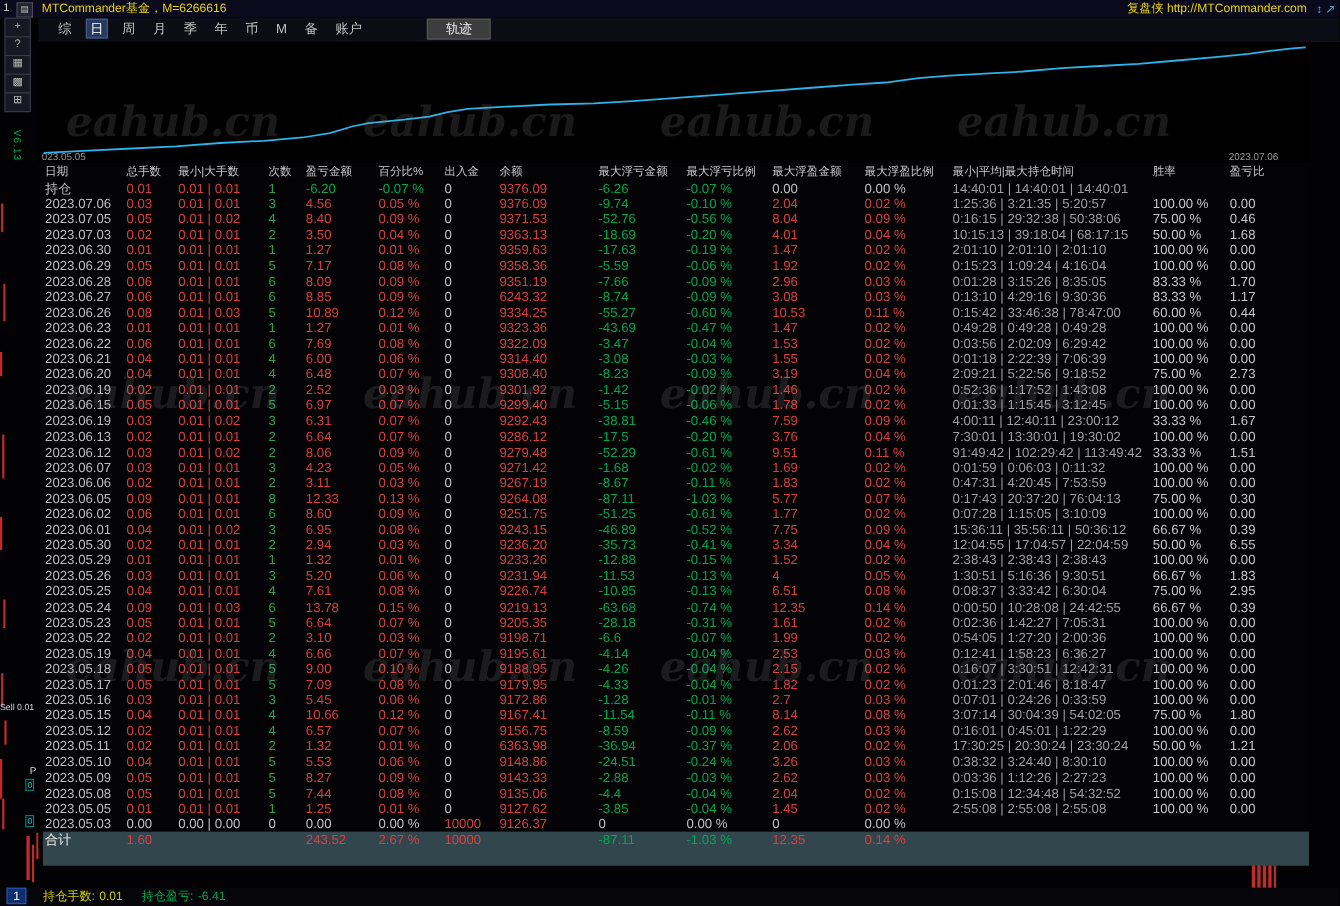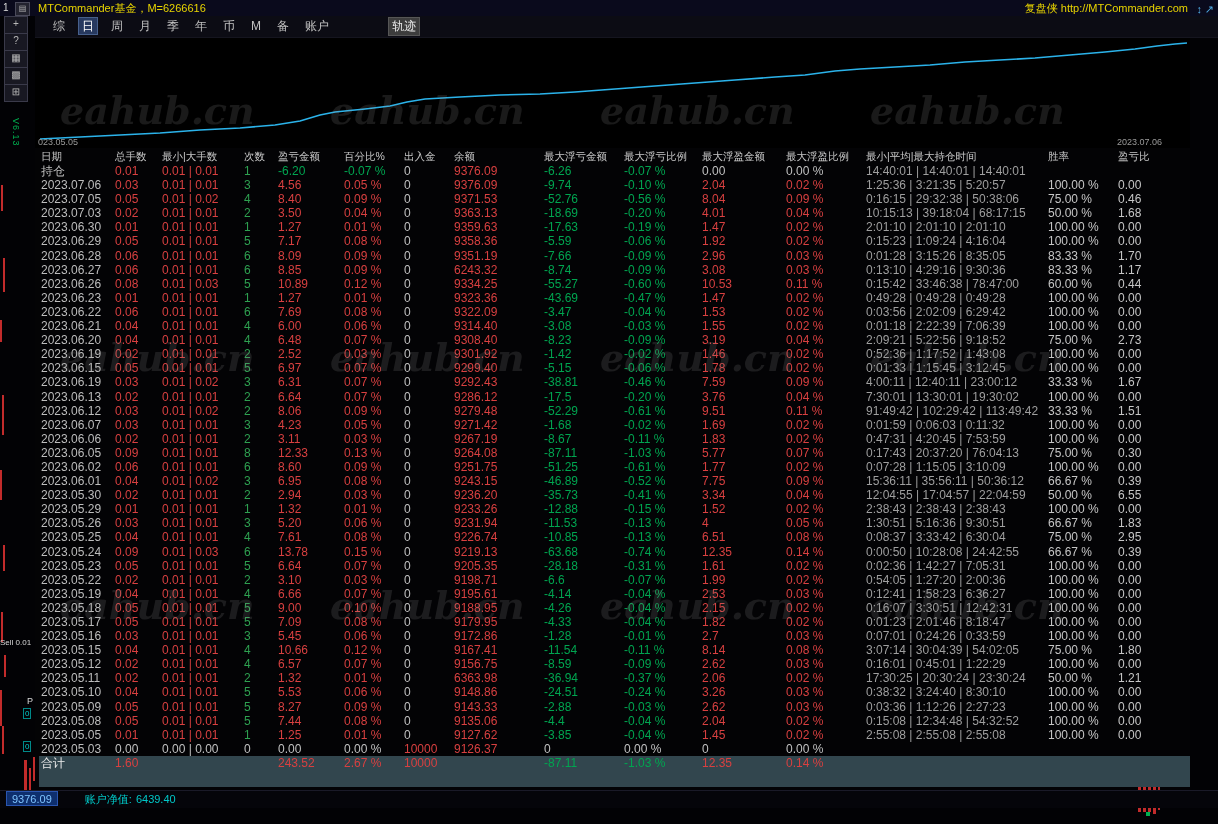--- a/index.html
+++ b/index.html
@@ -11,21 +11,21 @@
   #title-idx{position:absolute;left:3px;top:0;color:#d8d8d8;font-size:10px}
   #title-icon{position:absolute;left:15px;top:2px;width:13px;height:12px;background:#23232f;border:1px solid #4a4a5a;color:#b8b8b8;font-size:8px;line-height:11px;text-align:center}
   #title-left{position:absolute;left:38px;top:0;color:#e8d400}
   #title-right{position:absolute;right:30px;top:0;color:#e8d400}
   .corner-ico{position:absolute;top:1px;color:#4fa8e0;font-size:11px}
 
   
   #menubar{position:absolute;left:35px;top:16px;width:1183px;height:22px;background:#0c0c14;border-bottom:1px solid #15151f;font-size:12px;line-height:20px;color:#c2c2c2;white-space:nowrap;padding-left:10px;box-sizing:border-box}
   .mitem{display:inline-block;margin:0 5px;padding:0 3px}
   .mitem.active{background:#27395f;color:#ffffff;border:1px solid #47608c;line-height:16px}
-  #trace-tab{display:inline-block;margin-left:48px;padding:0 3px;background:#3d3d3d;color:#e8e8e8;border:1px solid #565656;line-height:17px}
+  #trace-tab{display:inline-block;margin-left:48px;padding:0 16px;background:#3d3d3d;color:#e8e8e8;border:1px solid #565656;line-height:17px}
 
   
   #panel{position:absolute;left:35px;top:38px;width:1155px;height:734px;background:#030305}
   #chart{position:absolute;left:0;top:0;width:1155px;height:110px;background:#000}
   #chart svg{position:absolute;left:0;top:0}
   .chart-date{position:absolute;bottom:1px;font-size:9px;color:#9a9a9a}
   #chart-date-start{left:3px}
   #chart-date-end{right:28px}
 
   
@@ -889,18 +889,19 @@
       <span class="wm" style="left: 60px; top: 335px;">eahub.cn</span>
       <span class="wm" style="left: 330px; top: 335px;">eahub.cn</span>
       <span class="wm" style="left: 600px; top: 335px;">eahub.cn</span>
       <span class="wm" style="left: 870px; top: 335px;">eahub.cn</span>
       <span class="wm" style="left: 60px; top: 583px;">eahub.cn</span>
       <span class="wm" style="left: 330px; top: 583px;">eahub.cn</span>
       <span class="wm" style="left: 600px; top: 583px;">eahub.cn</span>
       <span class="wm" style="left: 870px; top: 583px;">eahub.cn</span>
     </div>
 
-  <div id="status1">
-    <span class="blue-badge"><span id="status-balance">9376.09</span></span>
-    <span id="status-equity"><span>账户净值:</span><span class="stat-val">6439.40</span></span>
+  <div id="status2">
+    <span class="blue-badge"><span id="status-idx">1</span></span>
+    <span id="status-lots"><span>持仓手数:</span><span class="stat-val">0.01</span></span>
+    <span id="status-pl"><span>持仓盈亏:</span><span class="stat-val">-6.41</span></span>
   </div>
 
 </div>
 
 </body></html>

